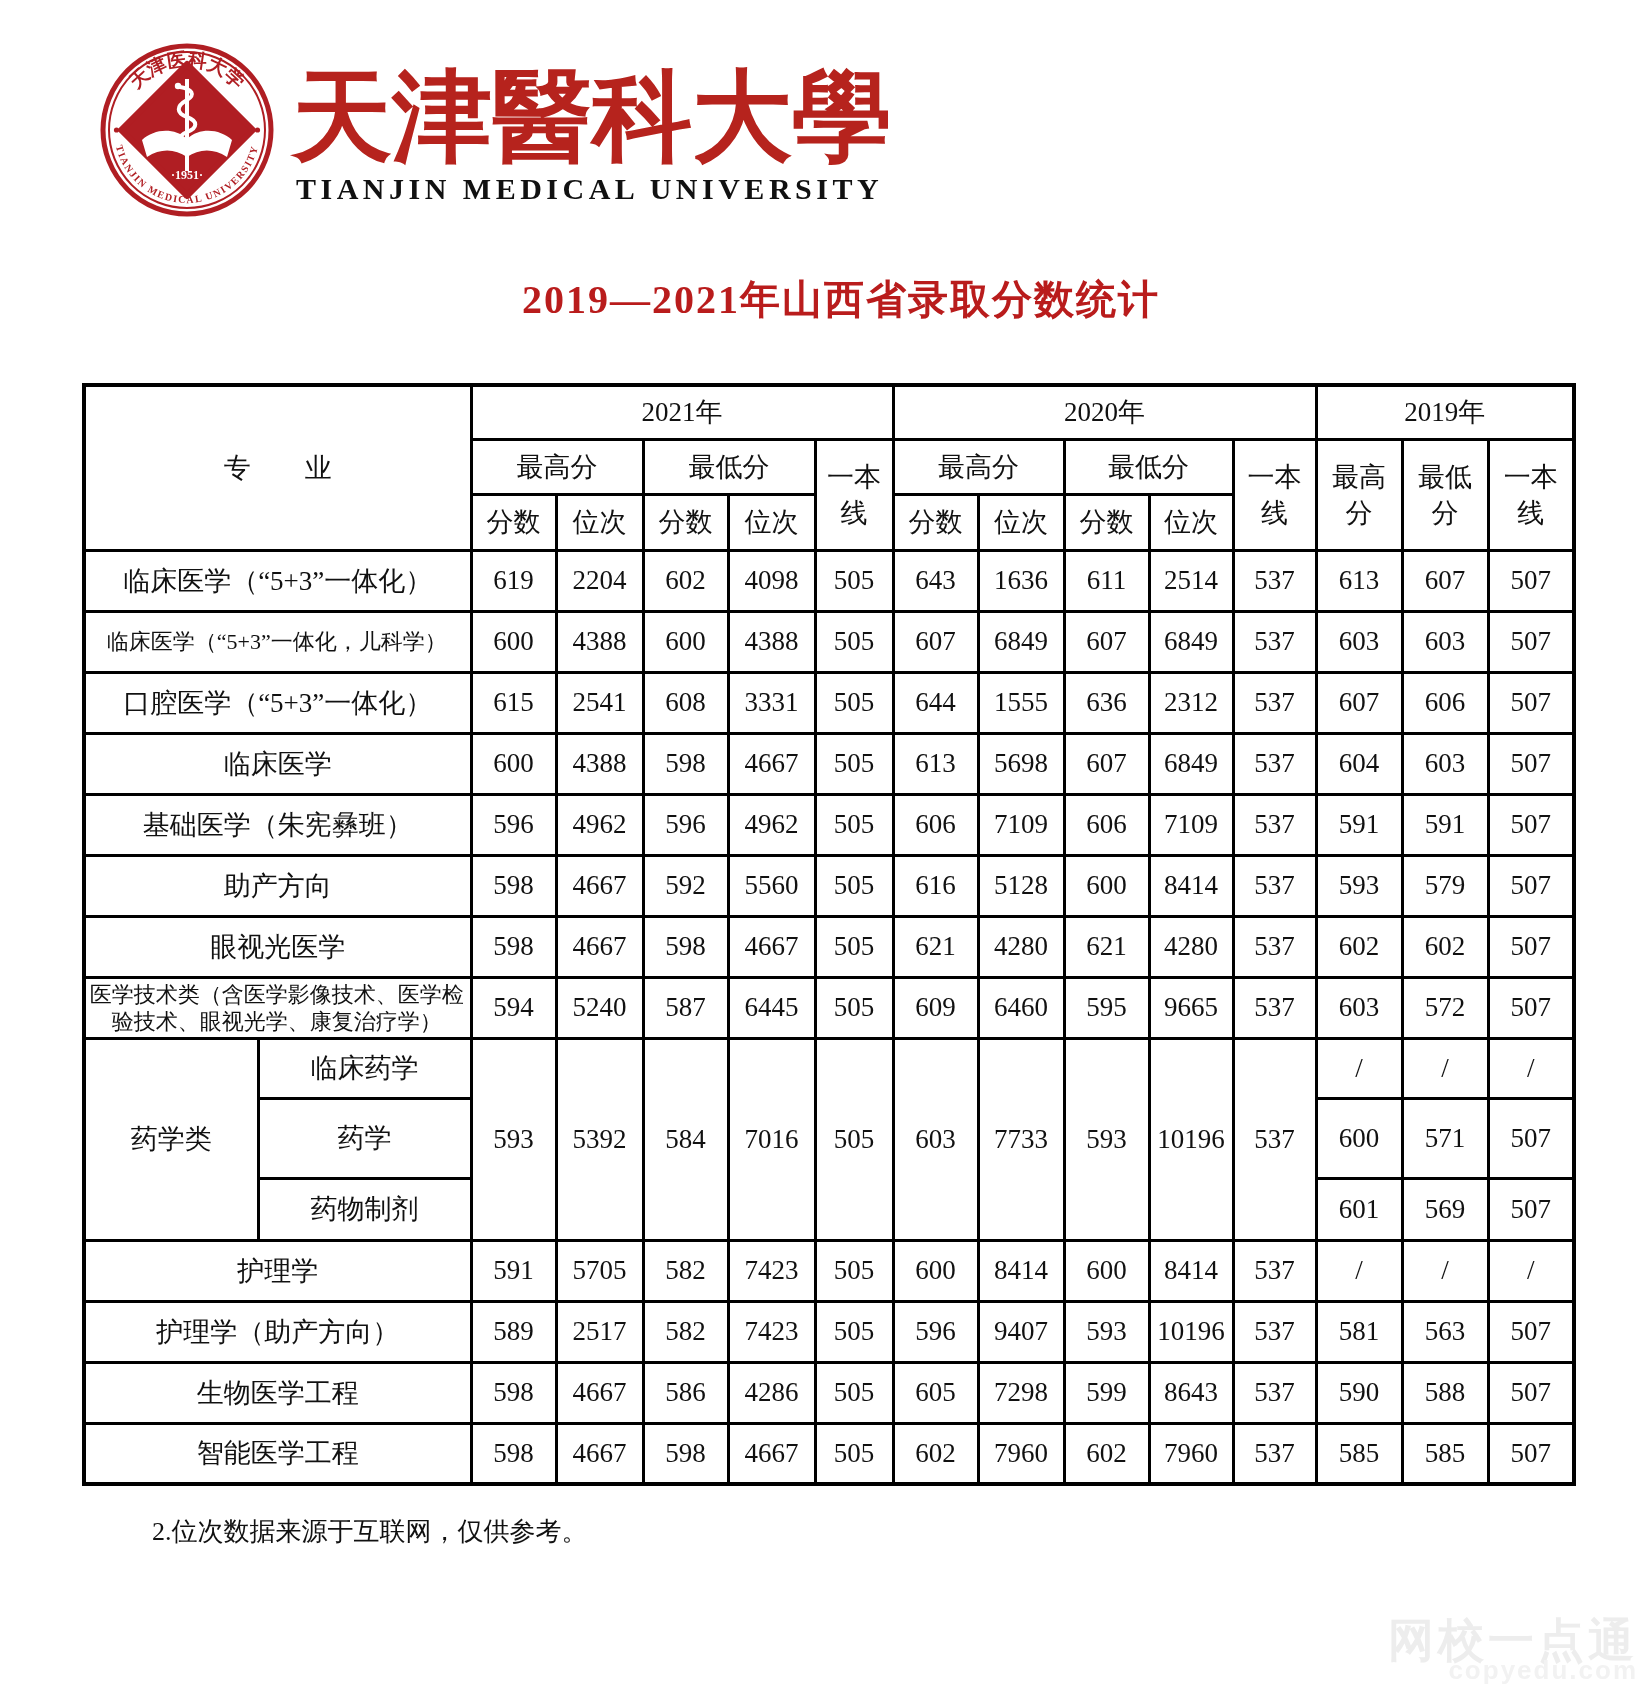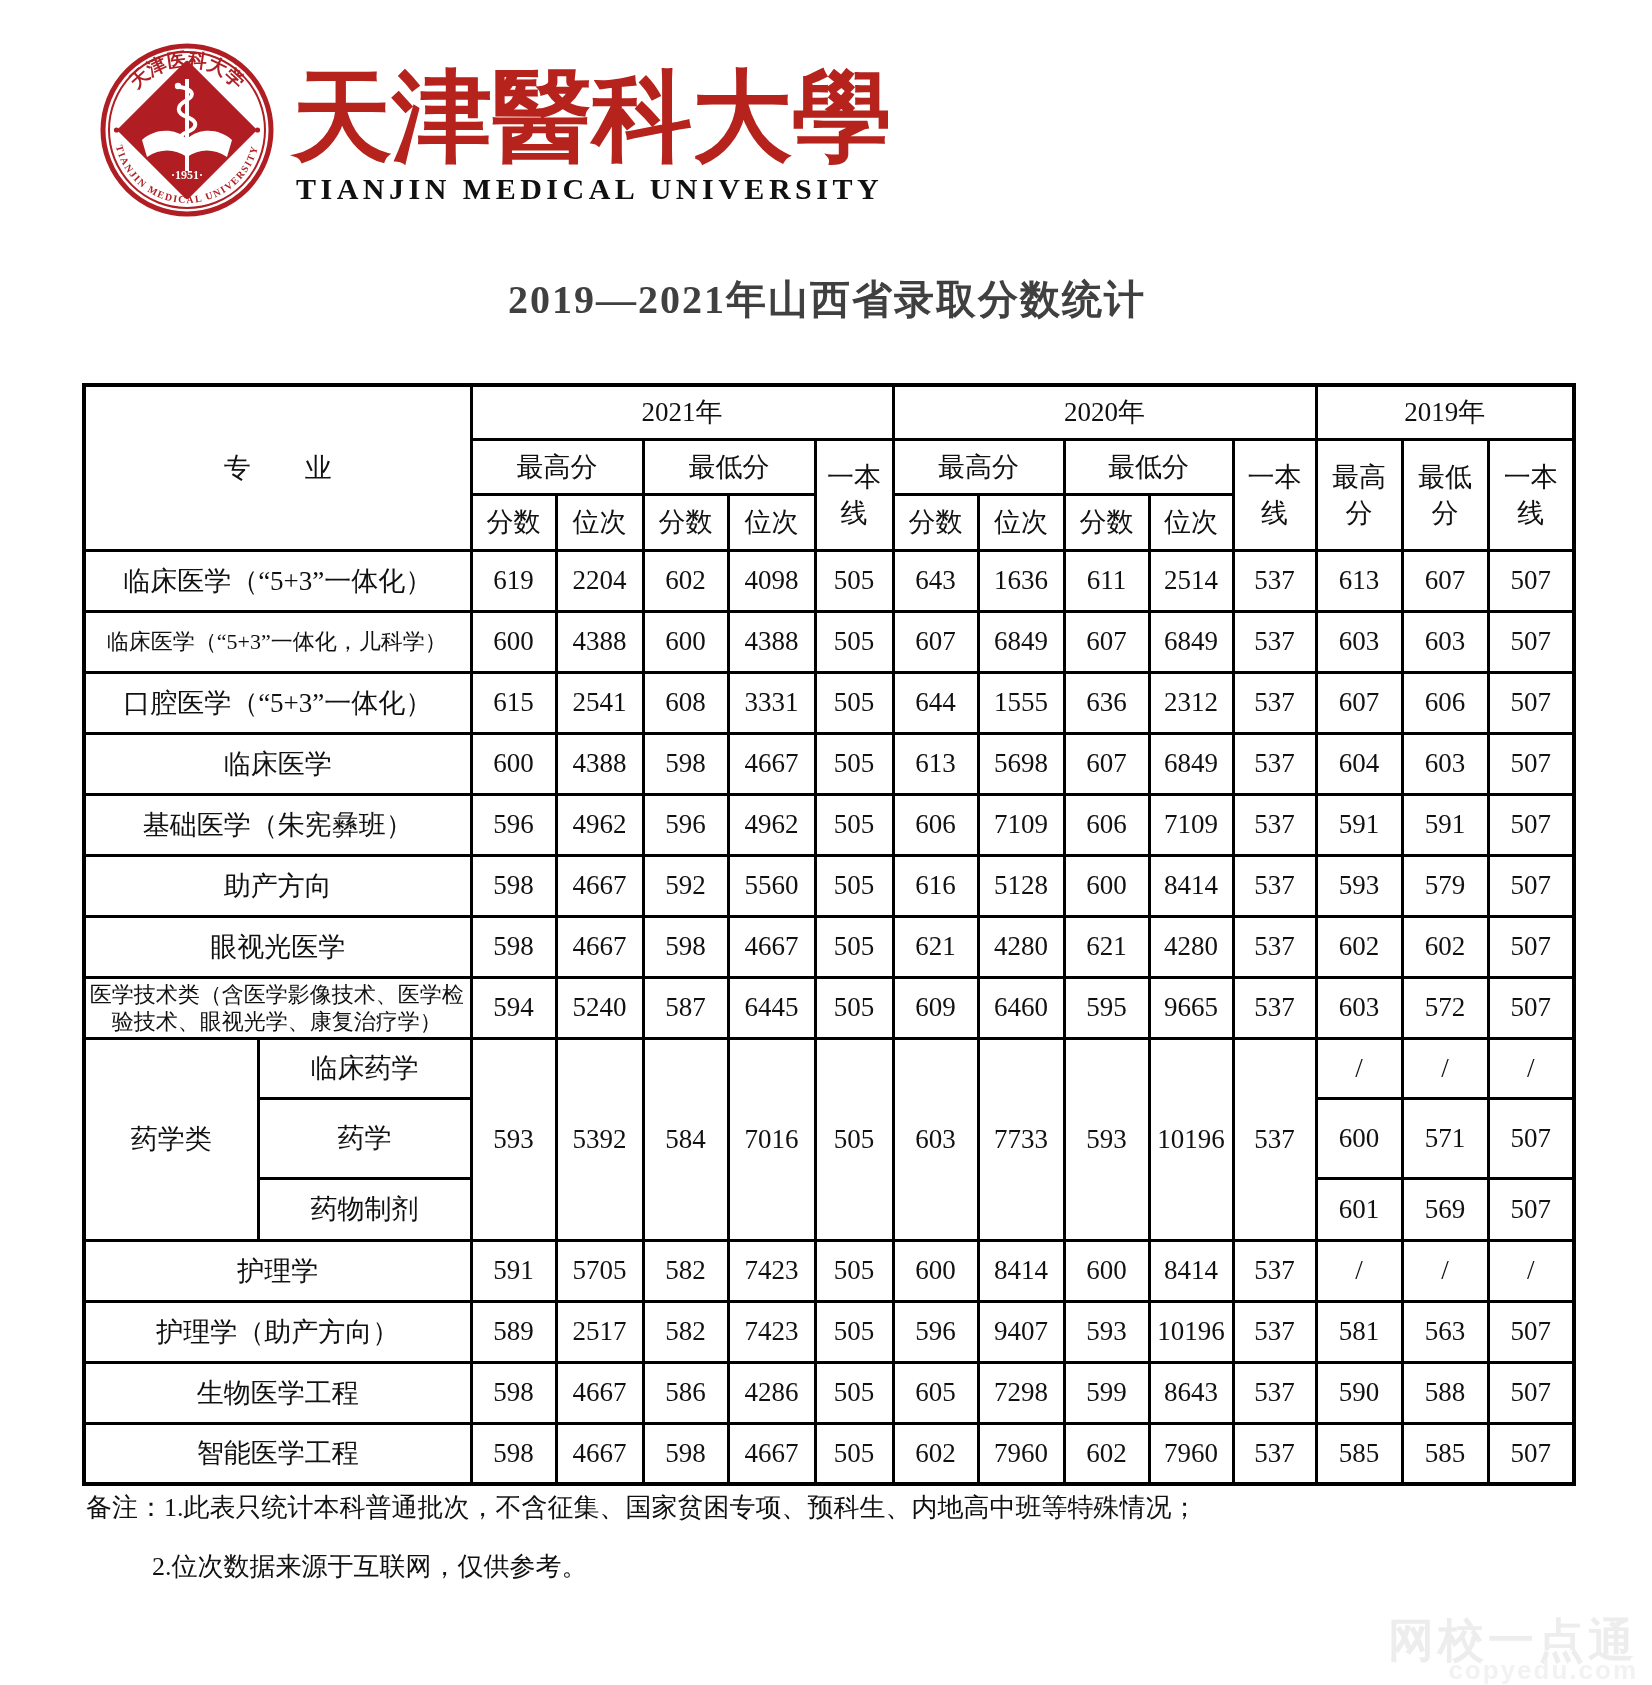--- a/index.html
+++ b/index.html
@@ -18,22 +18,22 @@
     font-size:100px;line-height:132px;font-weight:bold;
     color:#b6231d;letter-spacing:0px;white-space:nowrap;
   }
   .en-name{
     position:absolute;left:296px;top:172px;
     font-size:30px;font-weight:bold;color:#111;
     letter-spacing:4.5px;white-space:nowrap;
   }
   
   .doc-title{
-    position:absolute;left:82px;top:272px;width:1490px;
-    text-align:center;font-size:40px;font-weight:900;color:#404040;
+    position:absolute;left:96px;top:272px;width:1490px;
+    text-align:center;font-size:40px;font-weight:900;color:#b91c1c;
     letter-spacing:2px;
   }
   
   table.score{
     position:absolute;left:82px;top:383px;
     border-collapse:collapse;table-layout:fixed;
     background:#fff;
   }
   table.score{border:4px solid #000;}
   table.score th,table.score td{
@@ -371,21 +371,20 @@
           <td class="num">7960</td>
           <td class="num">537</td>
           <td class="num">585</td>
           <td class="num">585</td>
           <td class="num">507</td>
         </tr>
       </tbody>
   </table>
 
   <div class="notes">
-    <div class="l1">备注：1.此表只统计本科普通批次，不含征集、国家贫困专项、预科生、内地高中班等特殊情况；</div>
     <div class="l2">2.位次数据来源于互联网，仅供参考。</div>
   </div>
 
   <div class="watermark">
     <div class="wm-main">网校一点通</div>
     <div class="wm-sub">copyedu.com</div>
   </div>
 
 </div>
 

